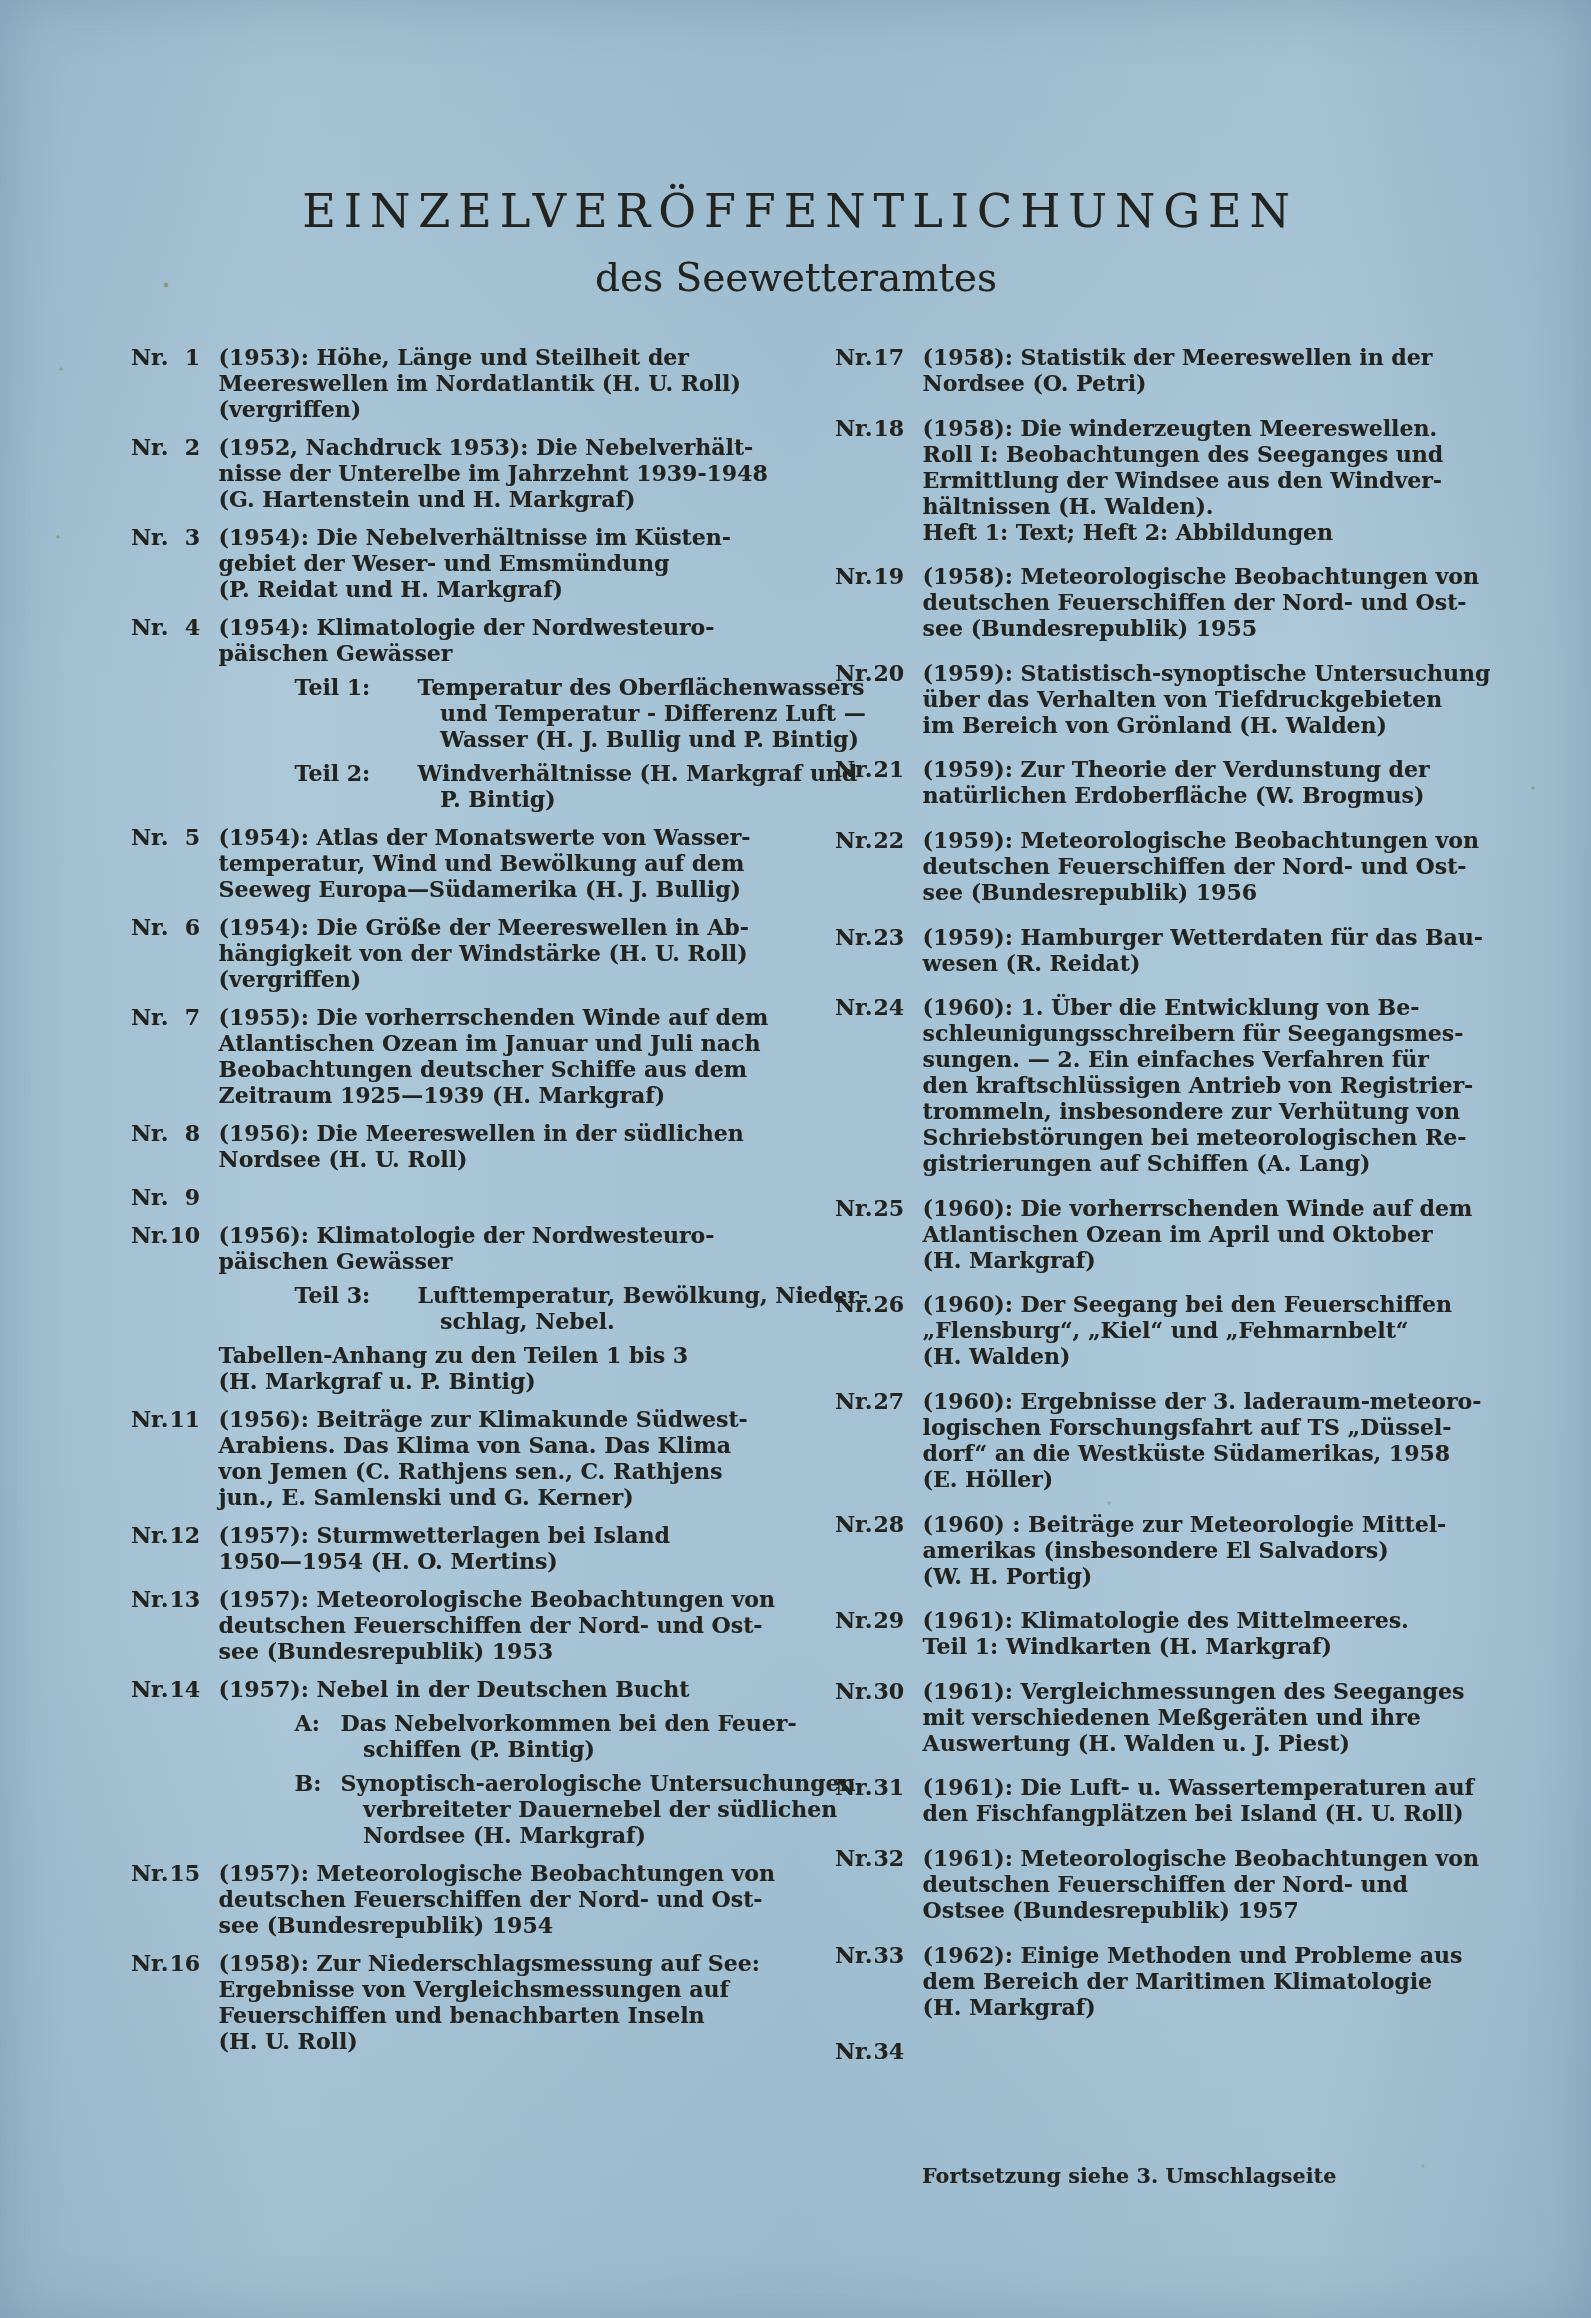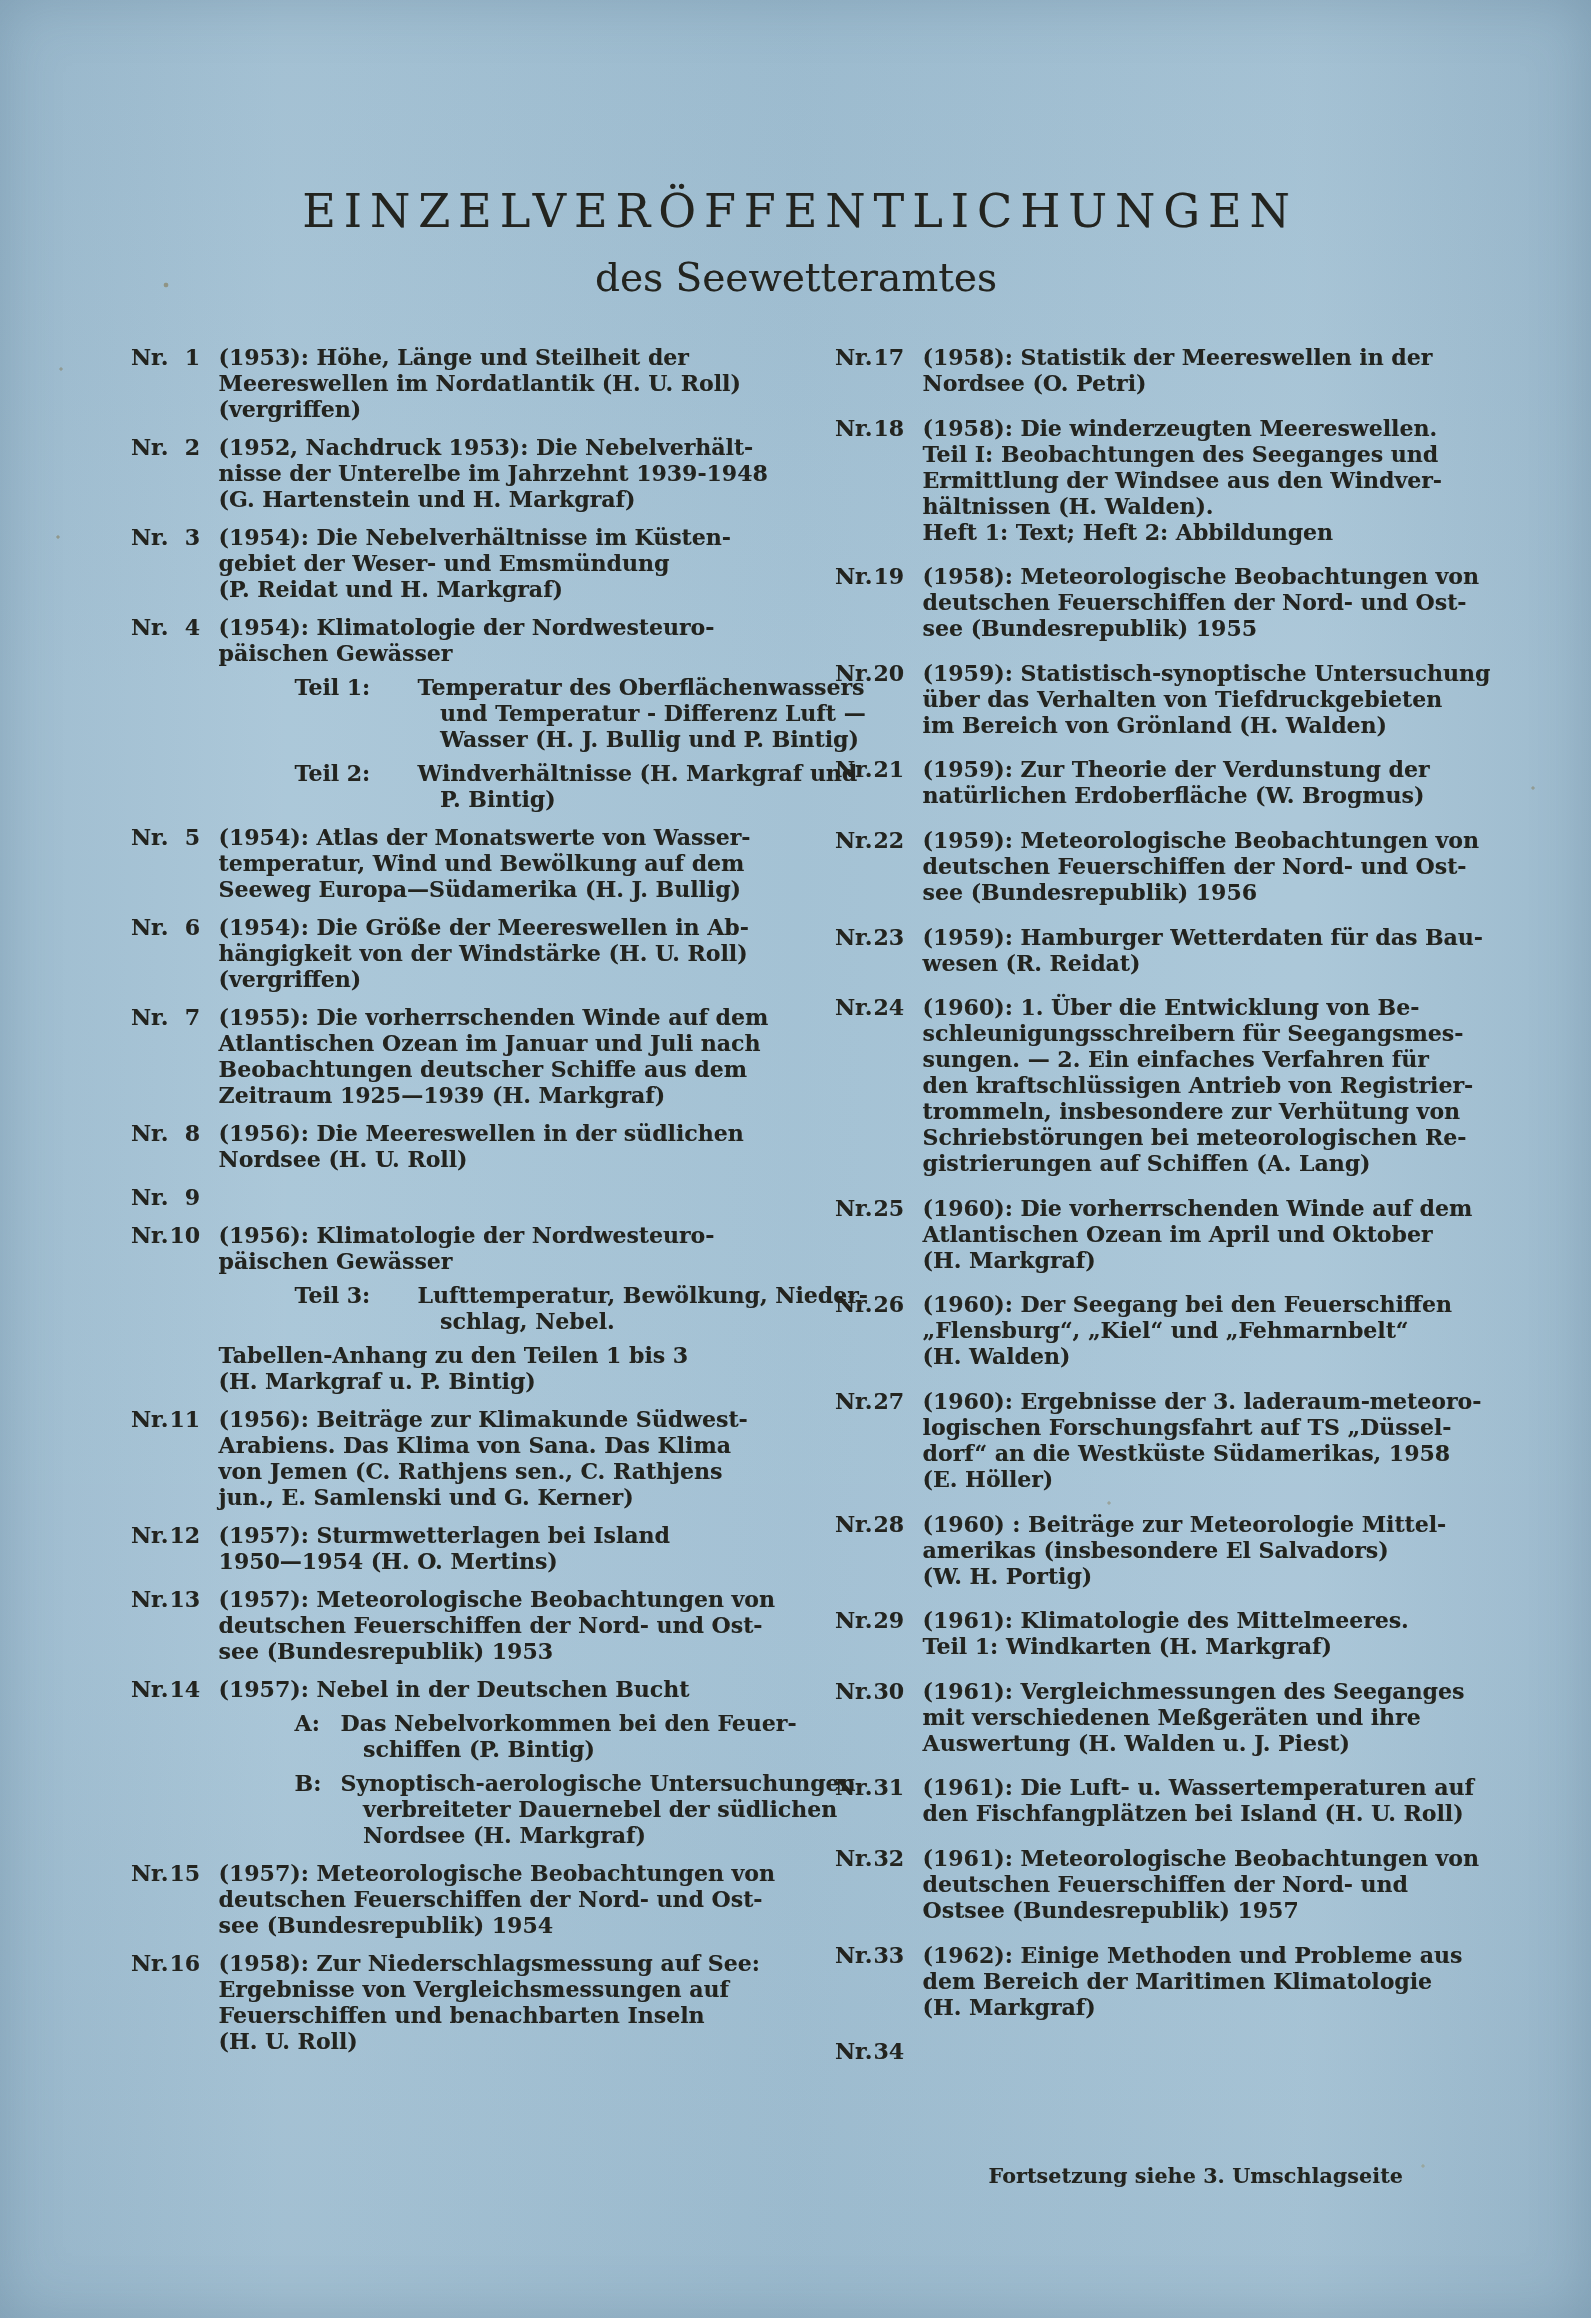--- a/index.html
+++ b/index.html
@@ -79,21 +79,20 @@
   .sub { display: flex; align-items: flex-start; margin-left: 76px; }
   .sublabel { flex: 0 0 46px; white-space: nowrap; }
   .sublabel.wide { flex: 0 0 123px; }
   .sublines { flex: 1 1 auto; }
   .sublines .line + .line { padding-left: 22.5px; }
   .footer {
     position: absolute;
     top: 2164px;
     left: 922px;
     width: 481px;
-    text-align: right;
     font-size: 20.6px;
     font-weight: bold;
     letter-spacing: 0.1px;
     text-shadow: 0.2px 0.3px 0.5px rgba(25,25,30,.32);
   }
 </style>
 </head>
 <body>
 
 <div class="page">
@@ -354,21 +353,21 @@
         </div>
       </div>
       <div class="entry">
         <div class="num">
           <span>Nr.</span>
           <span>18</span>
         </div>
         <div class="body">
           <div class="block">
             <div class="line">(1958): Die winderzeugten Meereswellen.</div>
-            <div class="line">Teil I: Beobachtungen des Seeganges und</div>
+            <div class="line">Roll I: Beobachtungen des Seeganges und</div>
             <div class="line">Ermittlung der Windsee aus den Windver-</div>
             <div class="line">hältnissen (H. Walden).</div>
             <div class="line">Heft 1: Text; Heft 2: Abbildungen</div>
           </div>
         </div>
       </div>
       <div class="entry">
         <div class="num">
           <span>Nr.</span>
           <span>19</span>

